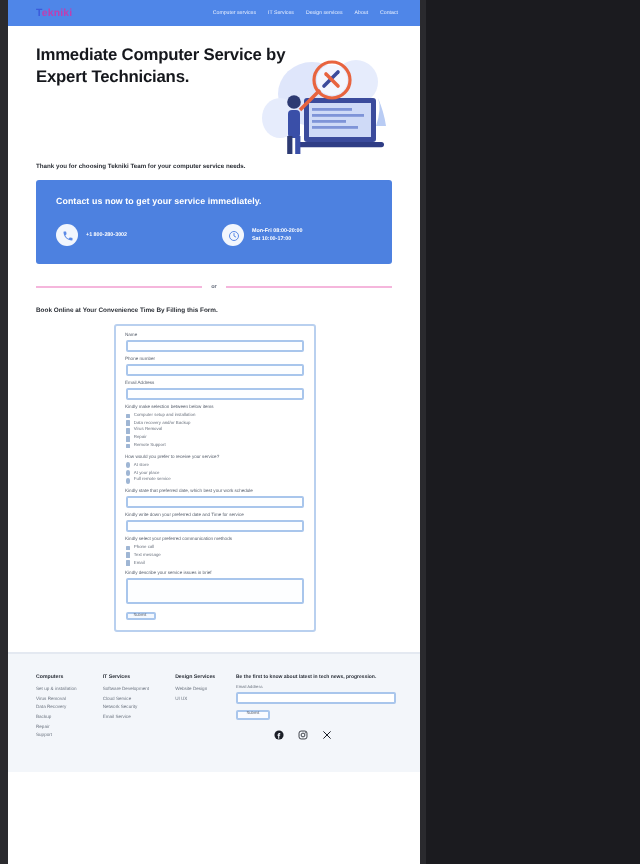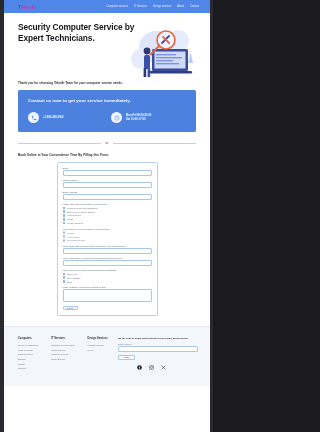--- a/index.html
+++ b/index.html
@@ -291,21 +291,21 @@
       <div class="nav-links">
         <span>Computer services</span>
         <span>IT Services</span>
         <span>Design services</span>
         <span>About</span>
         <span>Contact</span>
       </div>
     </div>
 
     <div class="hero">
-      <h1>Security Computer Service by Expert Technicians.</h1>
+      <h1>Immediate Computer Service by Expert Technicians.</h1>
       <svg class="hero-art" viewBox="0 0 74 56">
         <ellipse cx="30" cy="22" rx="17" ry="16" fill="#dfe6fb"></ellipse>
         <ellipse cx="52" cy="16" rx="11" ry="11" fill="#e6ecfc"></ellipse>
         <ellipse cx="14" cy="34" rx="9" ry="10" fill="#e6ecfc"></ellipse>
         <rect x="26" y="24" width="36" height="22" rx="1.5" fill="#3b4b9c"></rect>
         <rect x="28.5" y="26.5" width="31" height="17" fill="#cfdaf7"></rect>
         <rect x="30" y="29" width="20" height="1.4" fill="#7f94d8"></rect>
         <rect x="30" y="32" width="26" height="1.4" fill="#7f94d8"></rect>
         <rect x="30" y="35" width="17" height="1.4" fill="#7f94d8"></rect>
         <rect x="30" y="38" width="23" height="1.4" fill="#7f94d8"></rect>

